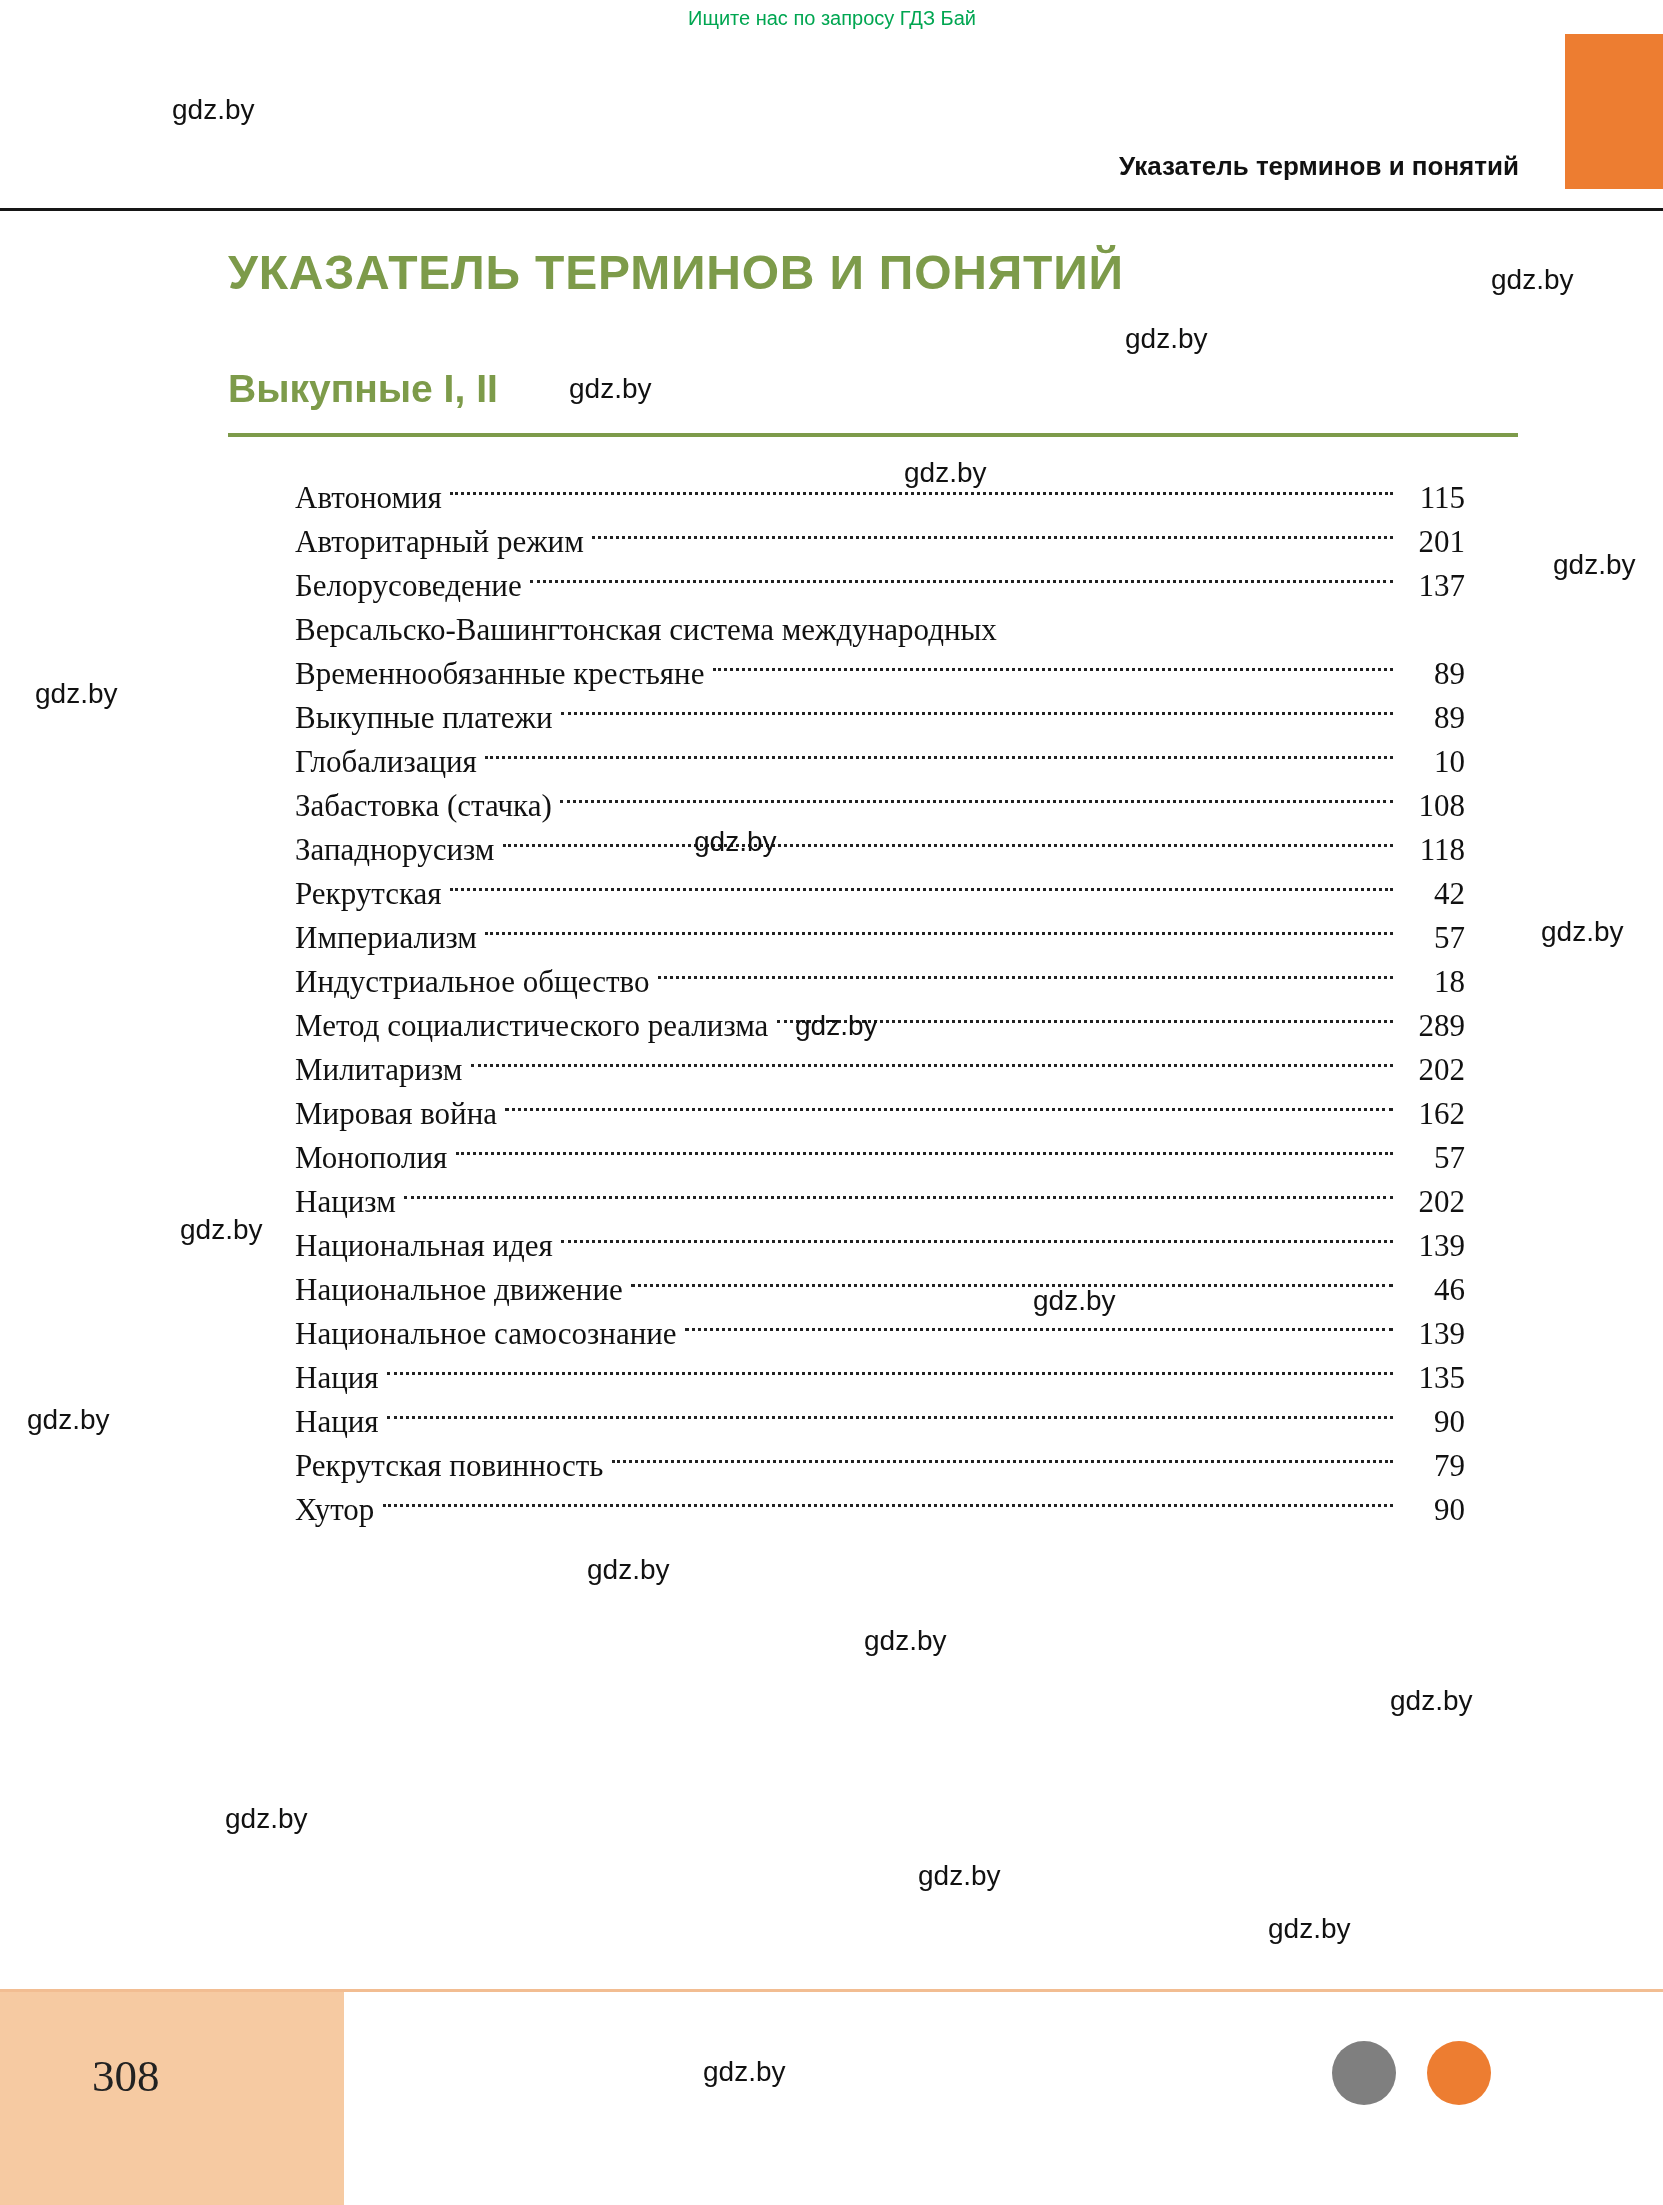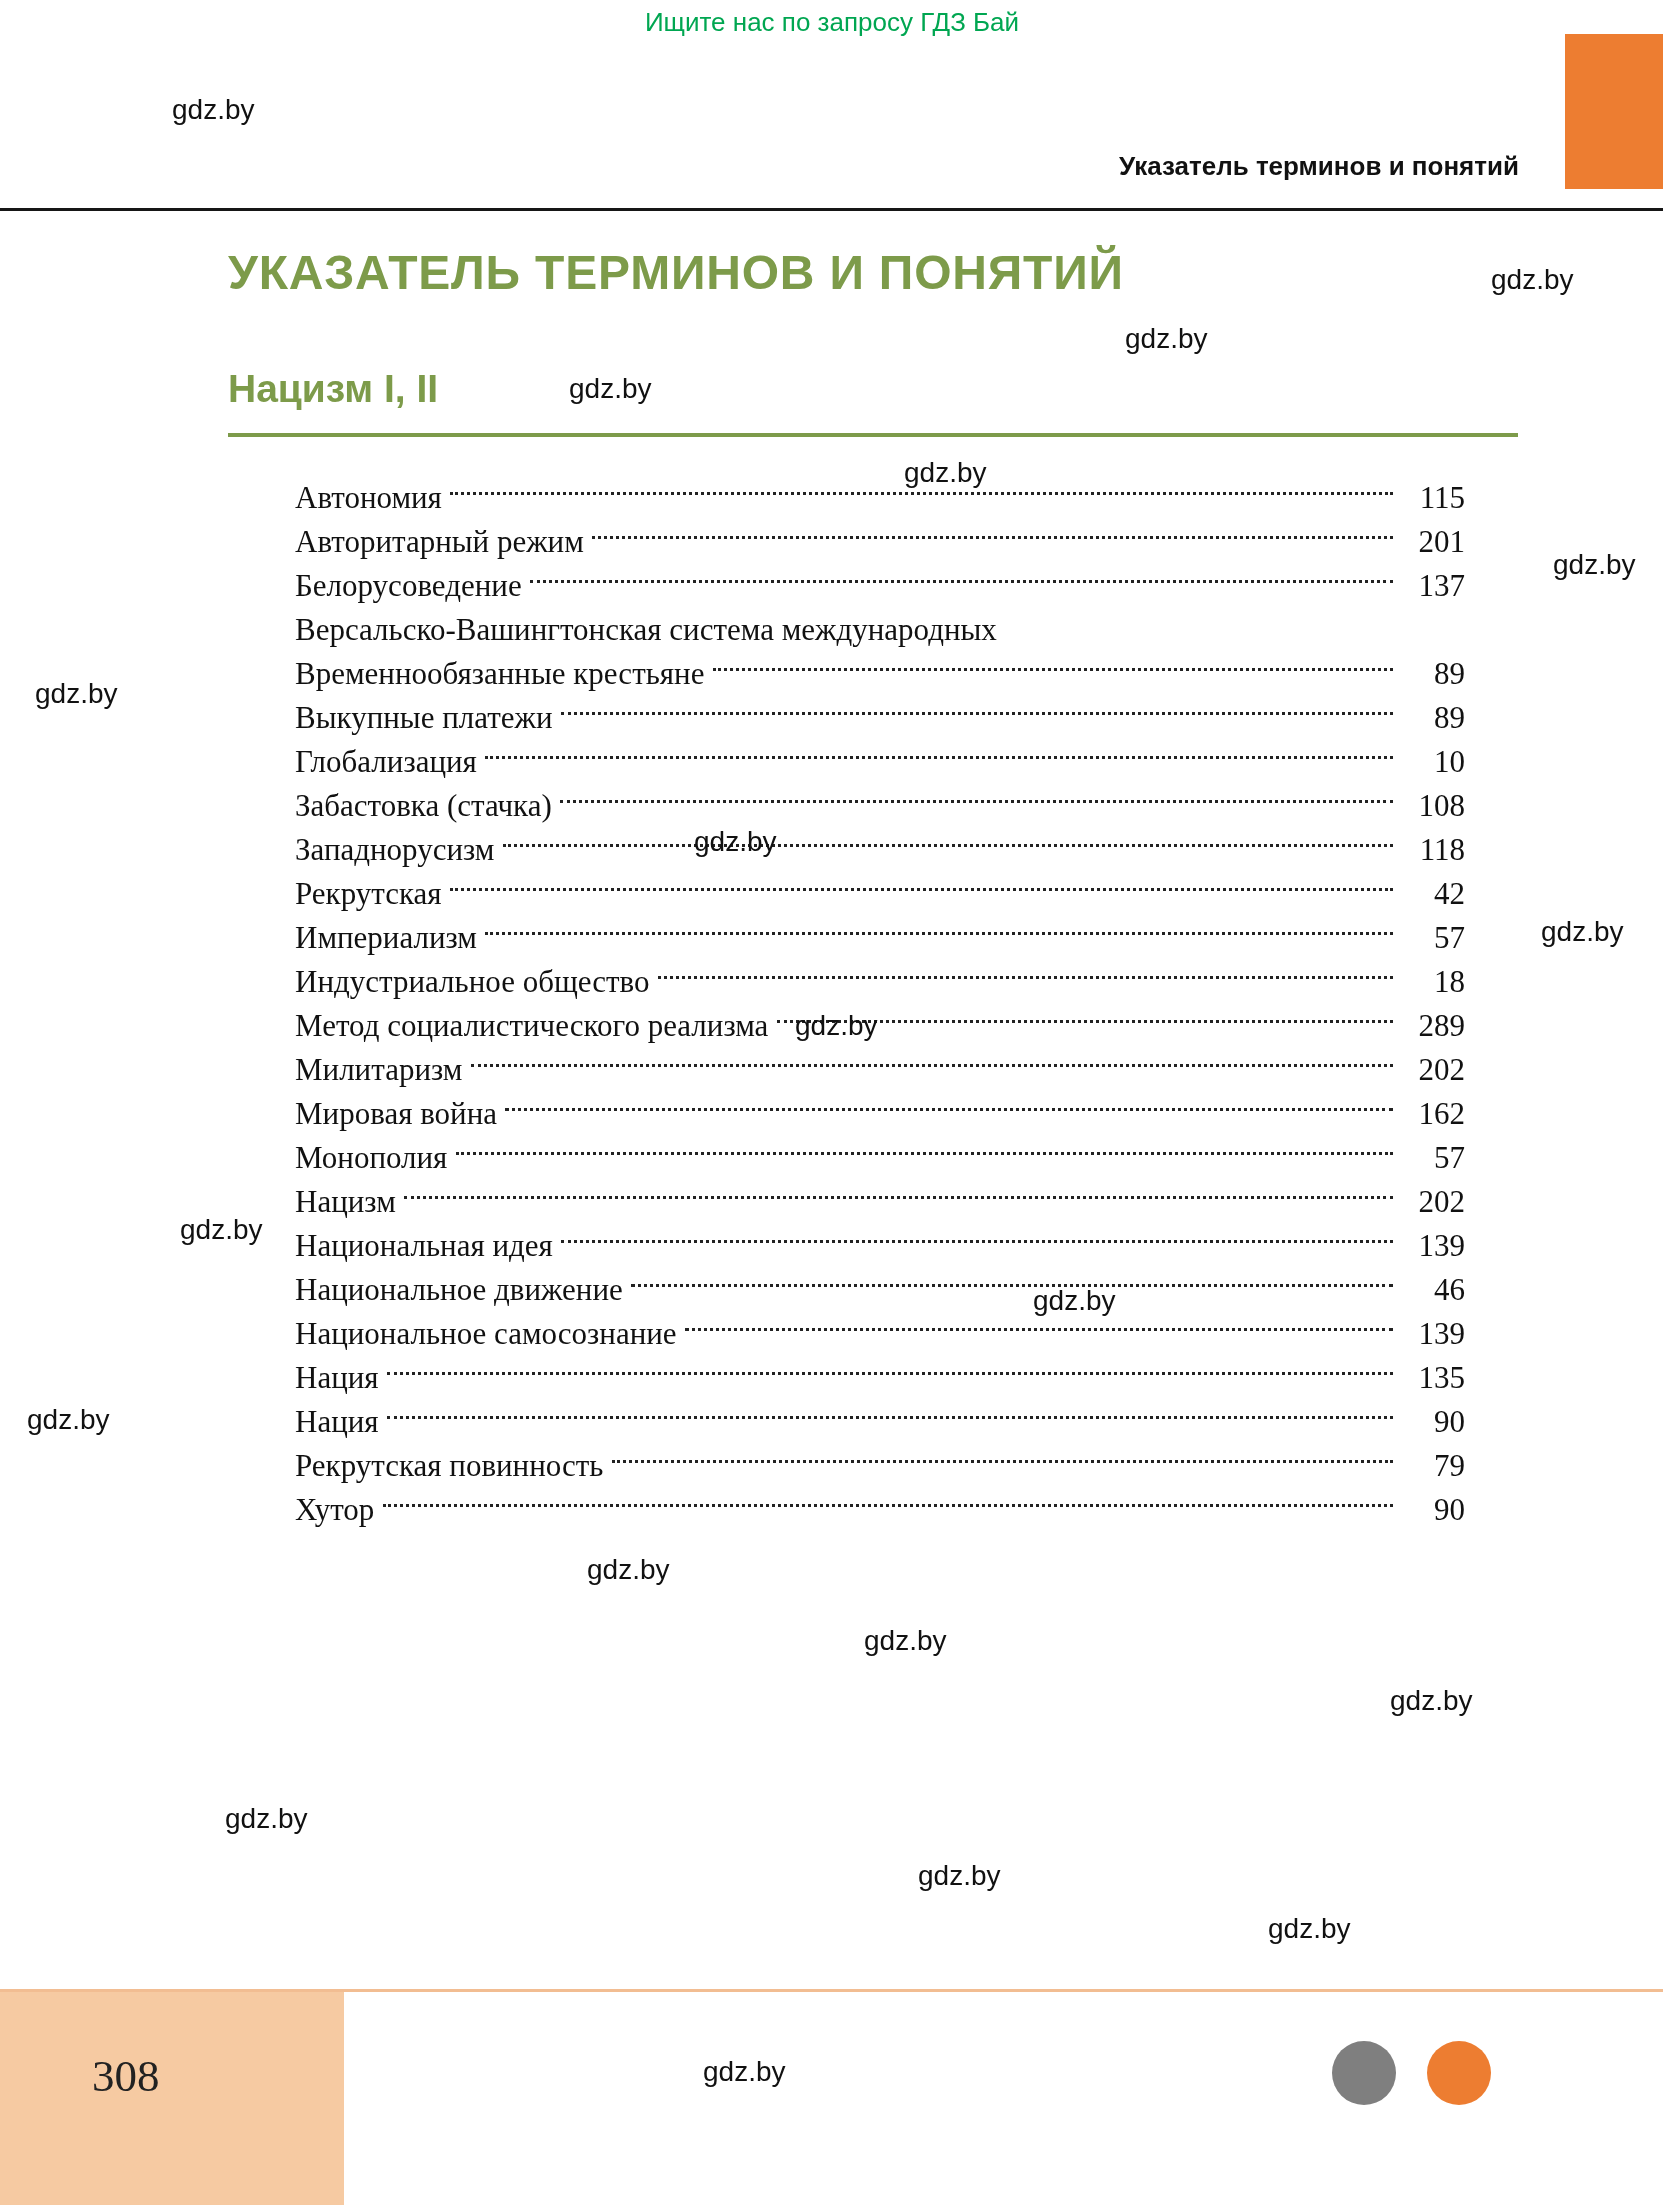--- a/index.html
+++ b/index.html
@@ -10,21 +10,21 @@
     --peach-line:#f2bd92;
     --link-blue:#2b5bd7;
     --gray-circle:#7f7f7f;
     --ink:#1a1a1a;
   }
   *{margin:0;padding:0;box-sizing:border-box;}
   body{background:#ffffff;font-family:"Liberation Sans",sans-serif;color:var(--ink);}
   .page{position:relative;width:1664px;height:2205px;background:#ffffff;overflow:hidden;}
 
   .top-banner{position:absolute;top:6.7px;left:0;width:100%;text-align:center;
-    font-size:26px;color:var(--bright-green);font-weight:400;}
+    font-size:20px;color:var(--bright-green);font-weight:400;}
 
   .wm{position:absolute;font-size:28px;color:#111;white-space:nowrap;
     font-family:"Liberation Sans",sans-serif;}
 
   .orange-block{position:absolute;left:1565px;top:34px;width:99px;height:155px;
     background:var(--orange);}
 
   .running-head{position:absolute;top:151px;right:145px;font-size:26px;font-weight:700;
     color:#111;}
   .head-rule{position:absolute;top:208px;left:0;right:0;height:2.5px;background:#161616;}
@@ -64,21 +64,21 @@
 
   <div class="top-banner">Ищите нас по запросу ГДЗ Бай</div>
 
   <div class="orange-block"></div>
 
   <div class="running-head">Указатель терминов и понятий</div>
   <div class="head-rule"></div>
 
   <h1 class="main-title">УКАЗАТЕЛЬ ТЕРМИНОВ И ПОНЯТИЙ</h1>
 
-  <h2 class="section-title">Нацизм I, II</h2>
+  <h2 class="section-title">Выкупные I, II</h2>
   <div class="section-rule"></div>
 
   <div class="index" id="index-list">
       <div class="index-row">
         <span class="term">Автономия</span>
         <span class="leader"></span>
         <span class="pageno">115</span>
       </div>
       <div class="index-row">
         <span class="term">Авторитарный режим</span>

